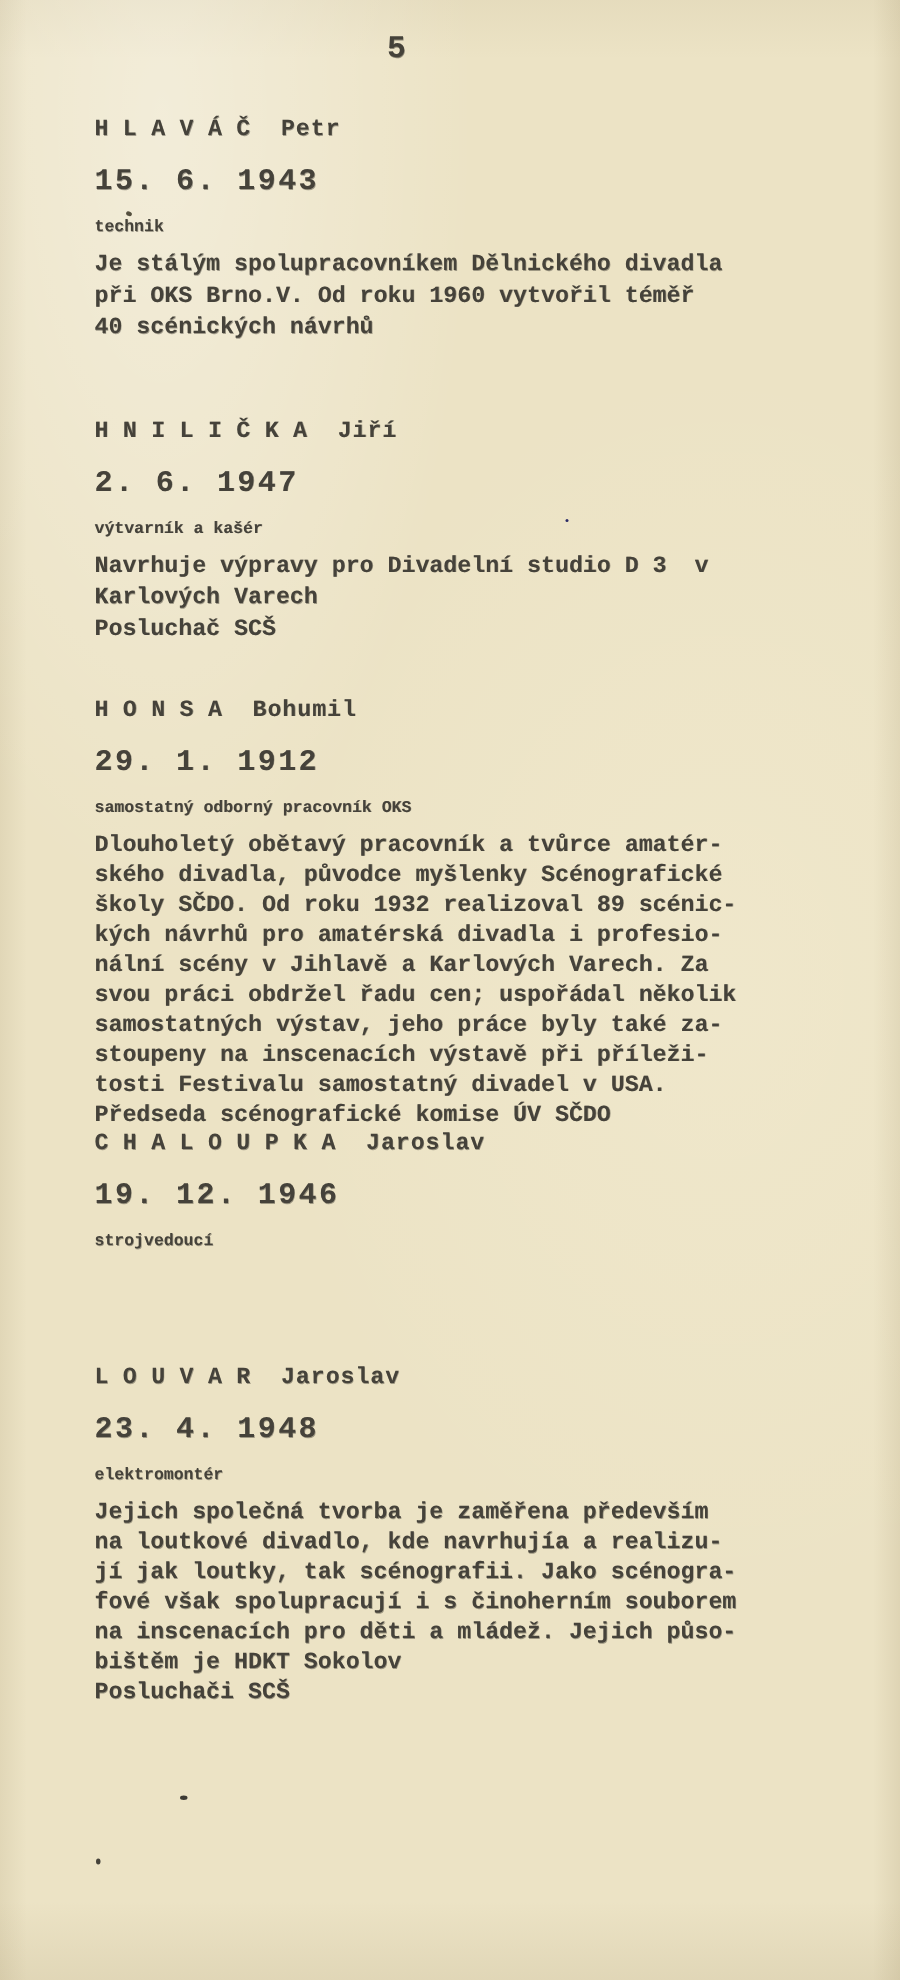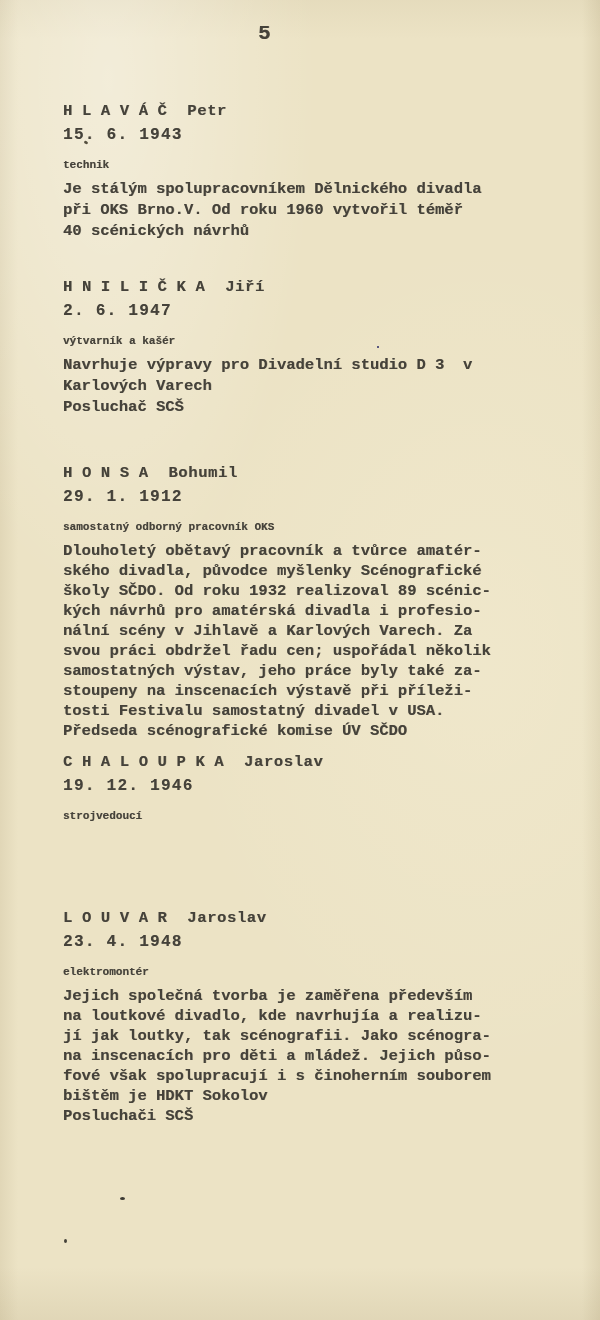--- a/index.html
+++ b/index.html
@@ -37,22 +37,22 @@
     left:63px;width:510px;
     font-weight:700;
   }
   .entry *{text-shadow:0.4px 0.4px 0 rgba(64,60,50,0.45);}
   .entry-header{
     font-size:15.5px;line-height:20px;white-space:pre;
   }
   .surname{letter-spacing:0.62em;}
   .given-name{margin-left:0.7em;letter-spacing:0.04em;}
   .birth-date{
-    margin-top:4px;
-    font-size:16px;line-height:20px;
+    margin-top:16px;
+    font-size:20px;line-height:20px;
     letter-spacing:0.08em;white-space:pre;
   }
   .occupation{
     margin-top:10px;
     font-size:11px;line-height:20px;white-space:pre;
   }
   .bio{margin-top:4px;}
   .bio-line{
     font-size:15.5px;line-height:21px;white-space:pre;
   }
@@ -64,21 +64,21 @@
   .speck.s4{left:377px;top:346px;width:2px;height:2px;background:#2a2a66;}
 </style>
 </head>
 <body>
 
 <div class="page">
   <div class="texture"></div>
 
   <div class="page-number">5</div>
 
-  <div class="entry" style="top:101px">
+  <div class="entry" style="top:76px">
     <div class="entry-header"><span class="surname">HLAVÁČ</span><span class="given-name">Petr</span></div>
     <div class="birth-date">15. 6. 1943</div>
     <div class="occupation">technik</div>
     <div class="bio">
       <div class="bio-line">Je stálým spolupracovníkem Dělnického divadla</div>
       <div class="bio-line">při OKS Brno.V. Od roku 1960 vytvořil téměř</div>
       <div class="bio-line">40 scénických návrhů</div>
     </div>
   </div>
 
@@ -118,22 +118,22 @@
   </div>
 
   <div class="entry" style="top:908px">
     <div class="entry-header"><span class="surname">LOUVAR</span><span class="given-name">Jaroslav</span></div>
     <div class="birth-date">23. 4. 1948</div>
     <div class="occupation">elektromontér</div>
     <div class="bio tight">
       <div class="bio-line">Jejich společná tvorba je zaměřena především</div>
       <div class="bio-line">na loutkové divadlo, kde navrhujía a realizu-</div>
       <div class="bio-line">jí jak loutky, tak scénografii. Jako scénogra-</div>
+      <div class="bio-line">fové však spolupracují i s činoherním souborem</div>
       <div class="bio-line">na inscenacích pro děti a mládež. Jejich půso-</div>
-      <div class="bio-line">fové však spolupracují i s činoherním souborem</div>
       <div class="bio-line">bištěm je HDKT Sokolov</div>
       <div class="bio-line">Posluchači SCŠ</div>
     </div>
   </div>
 
   <span class="speck s1"></span>
   <span class="speck s2"></span>
   <span class="speck s3"></span>
   <span class="speck s4"></span>
 </div>

